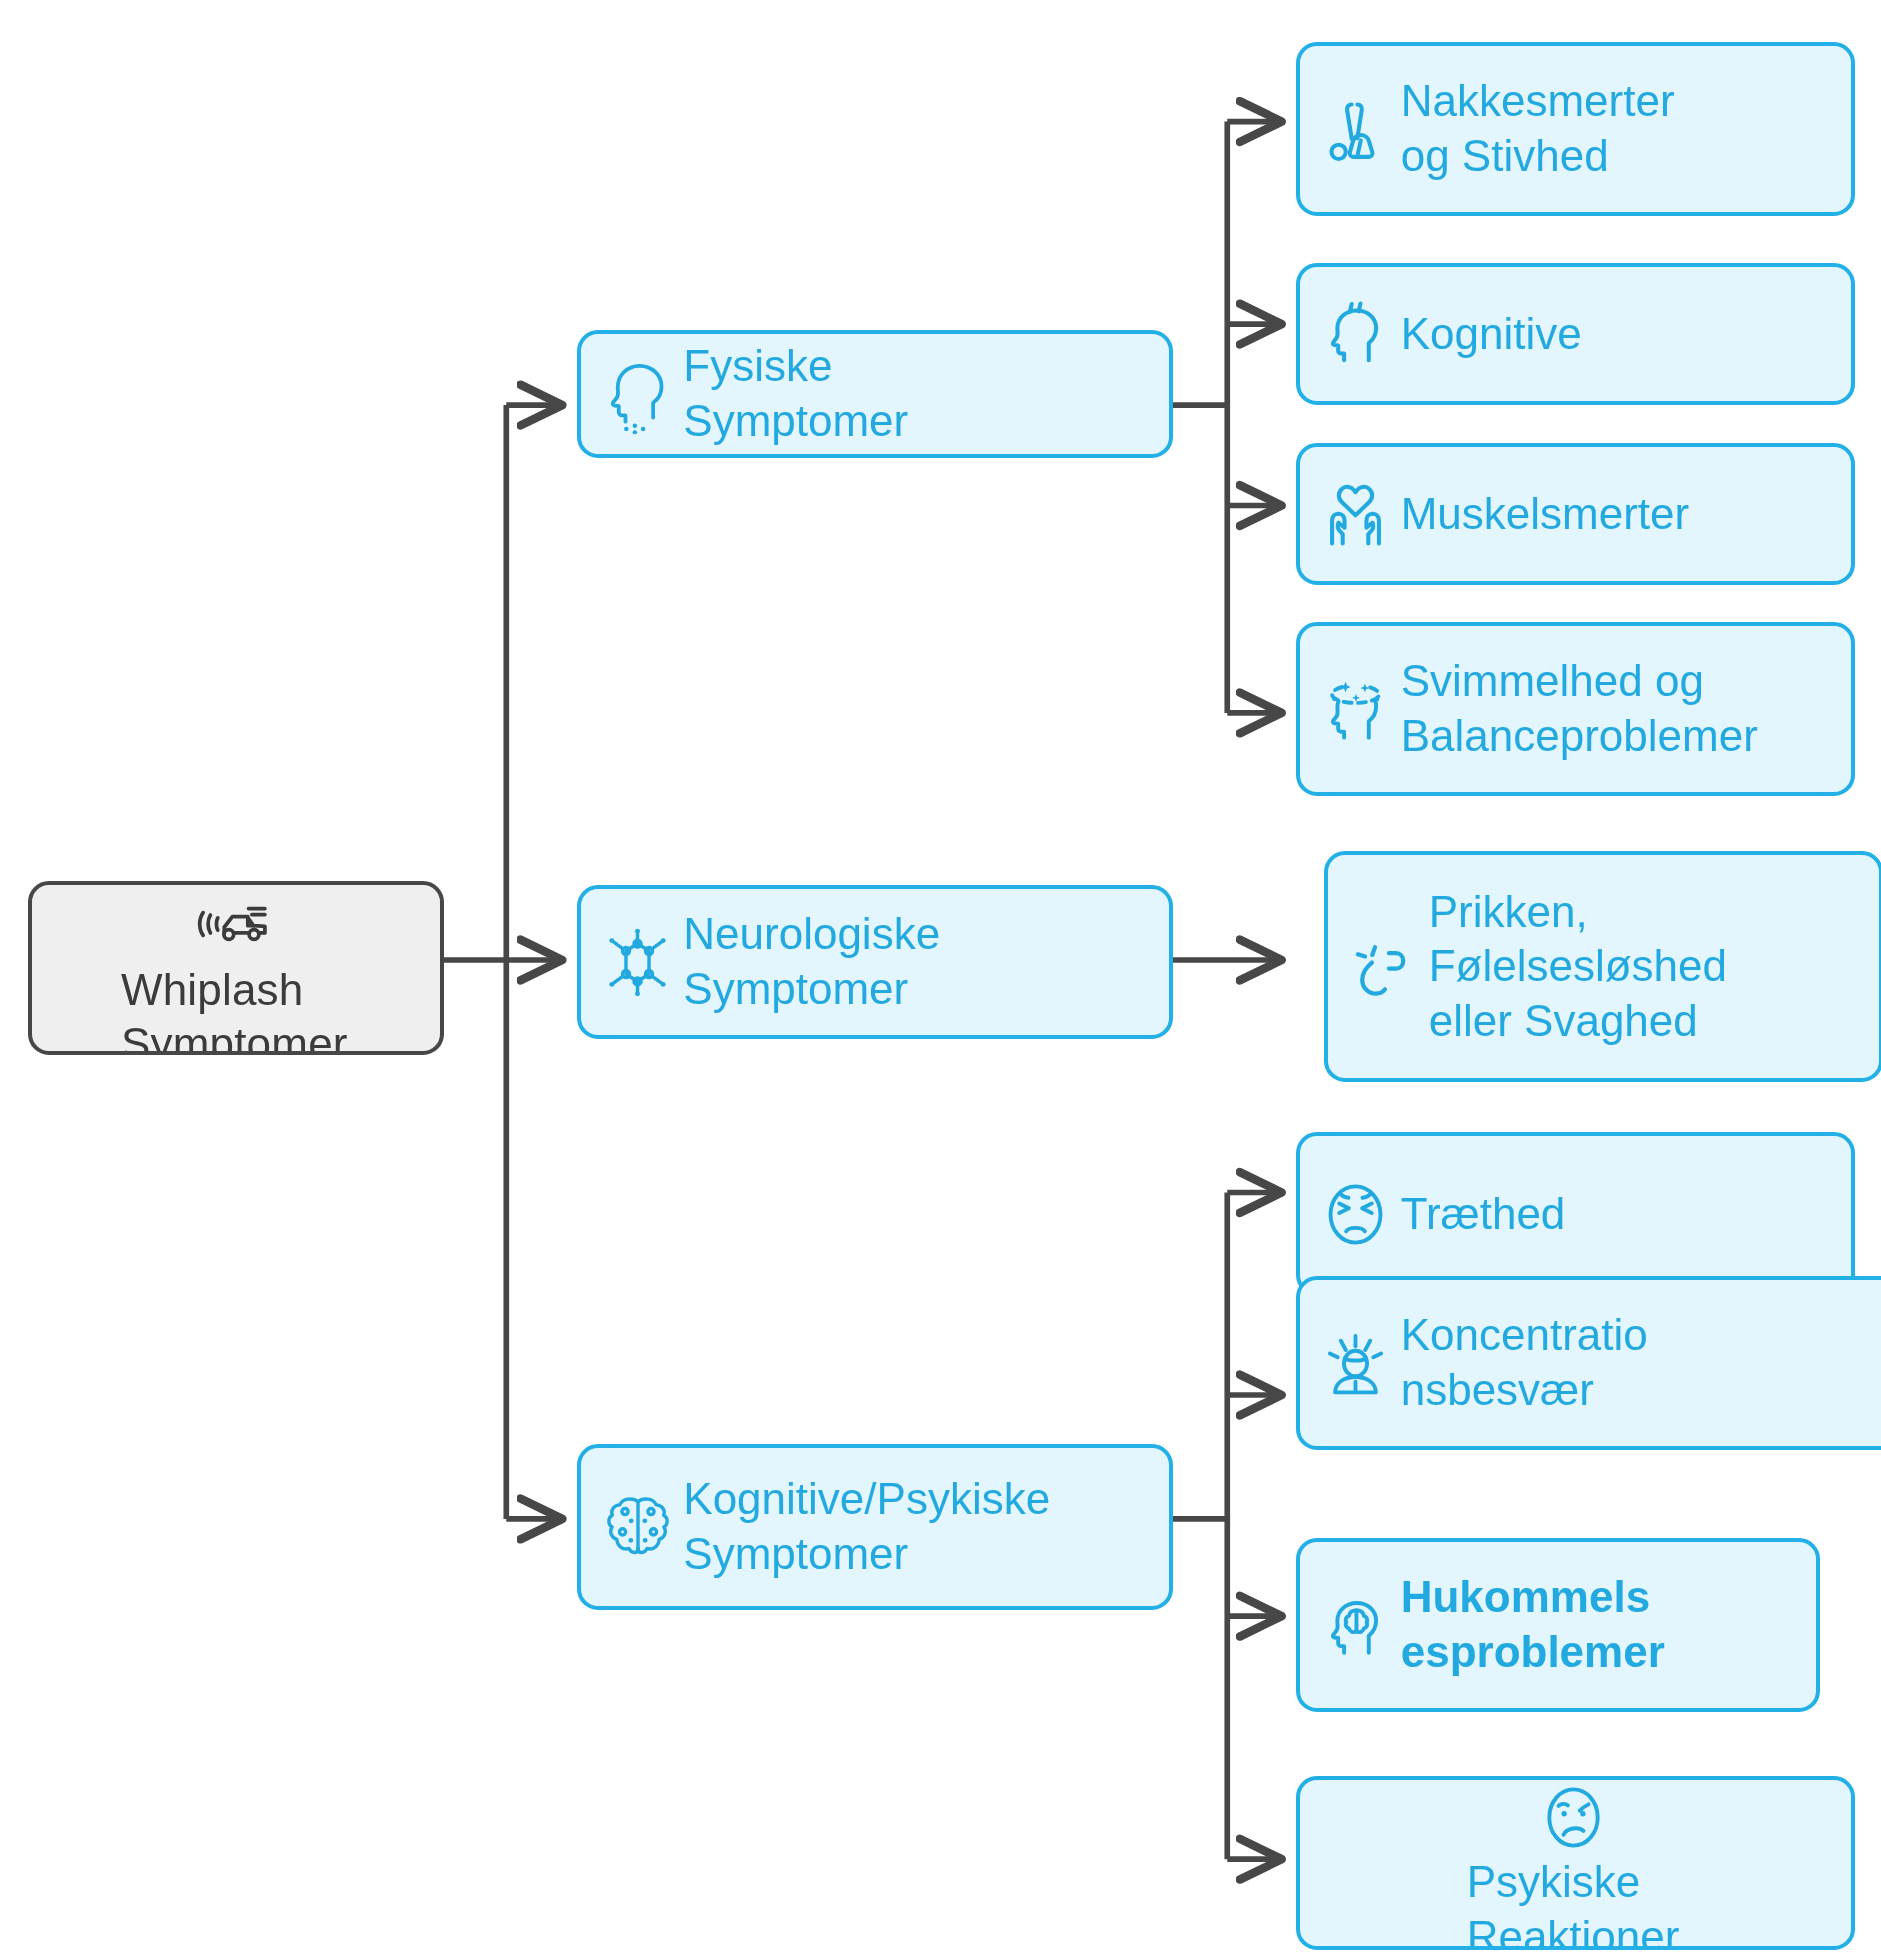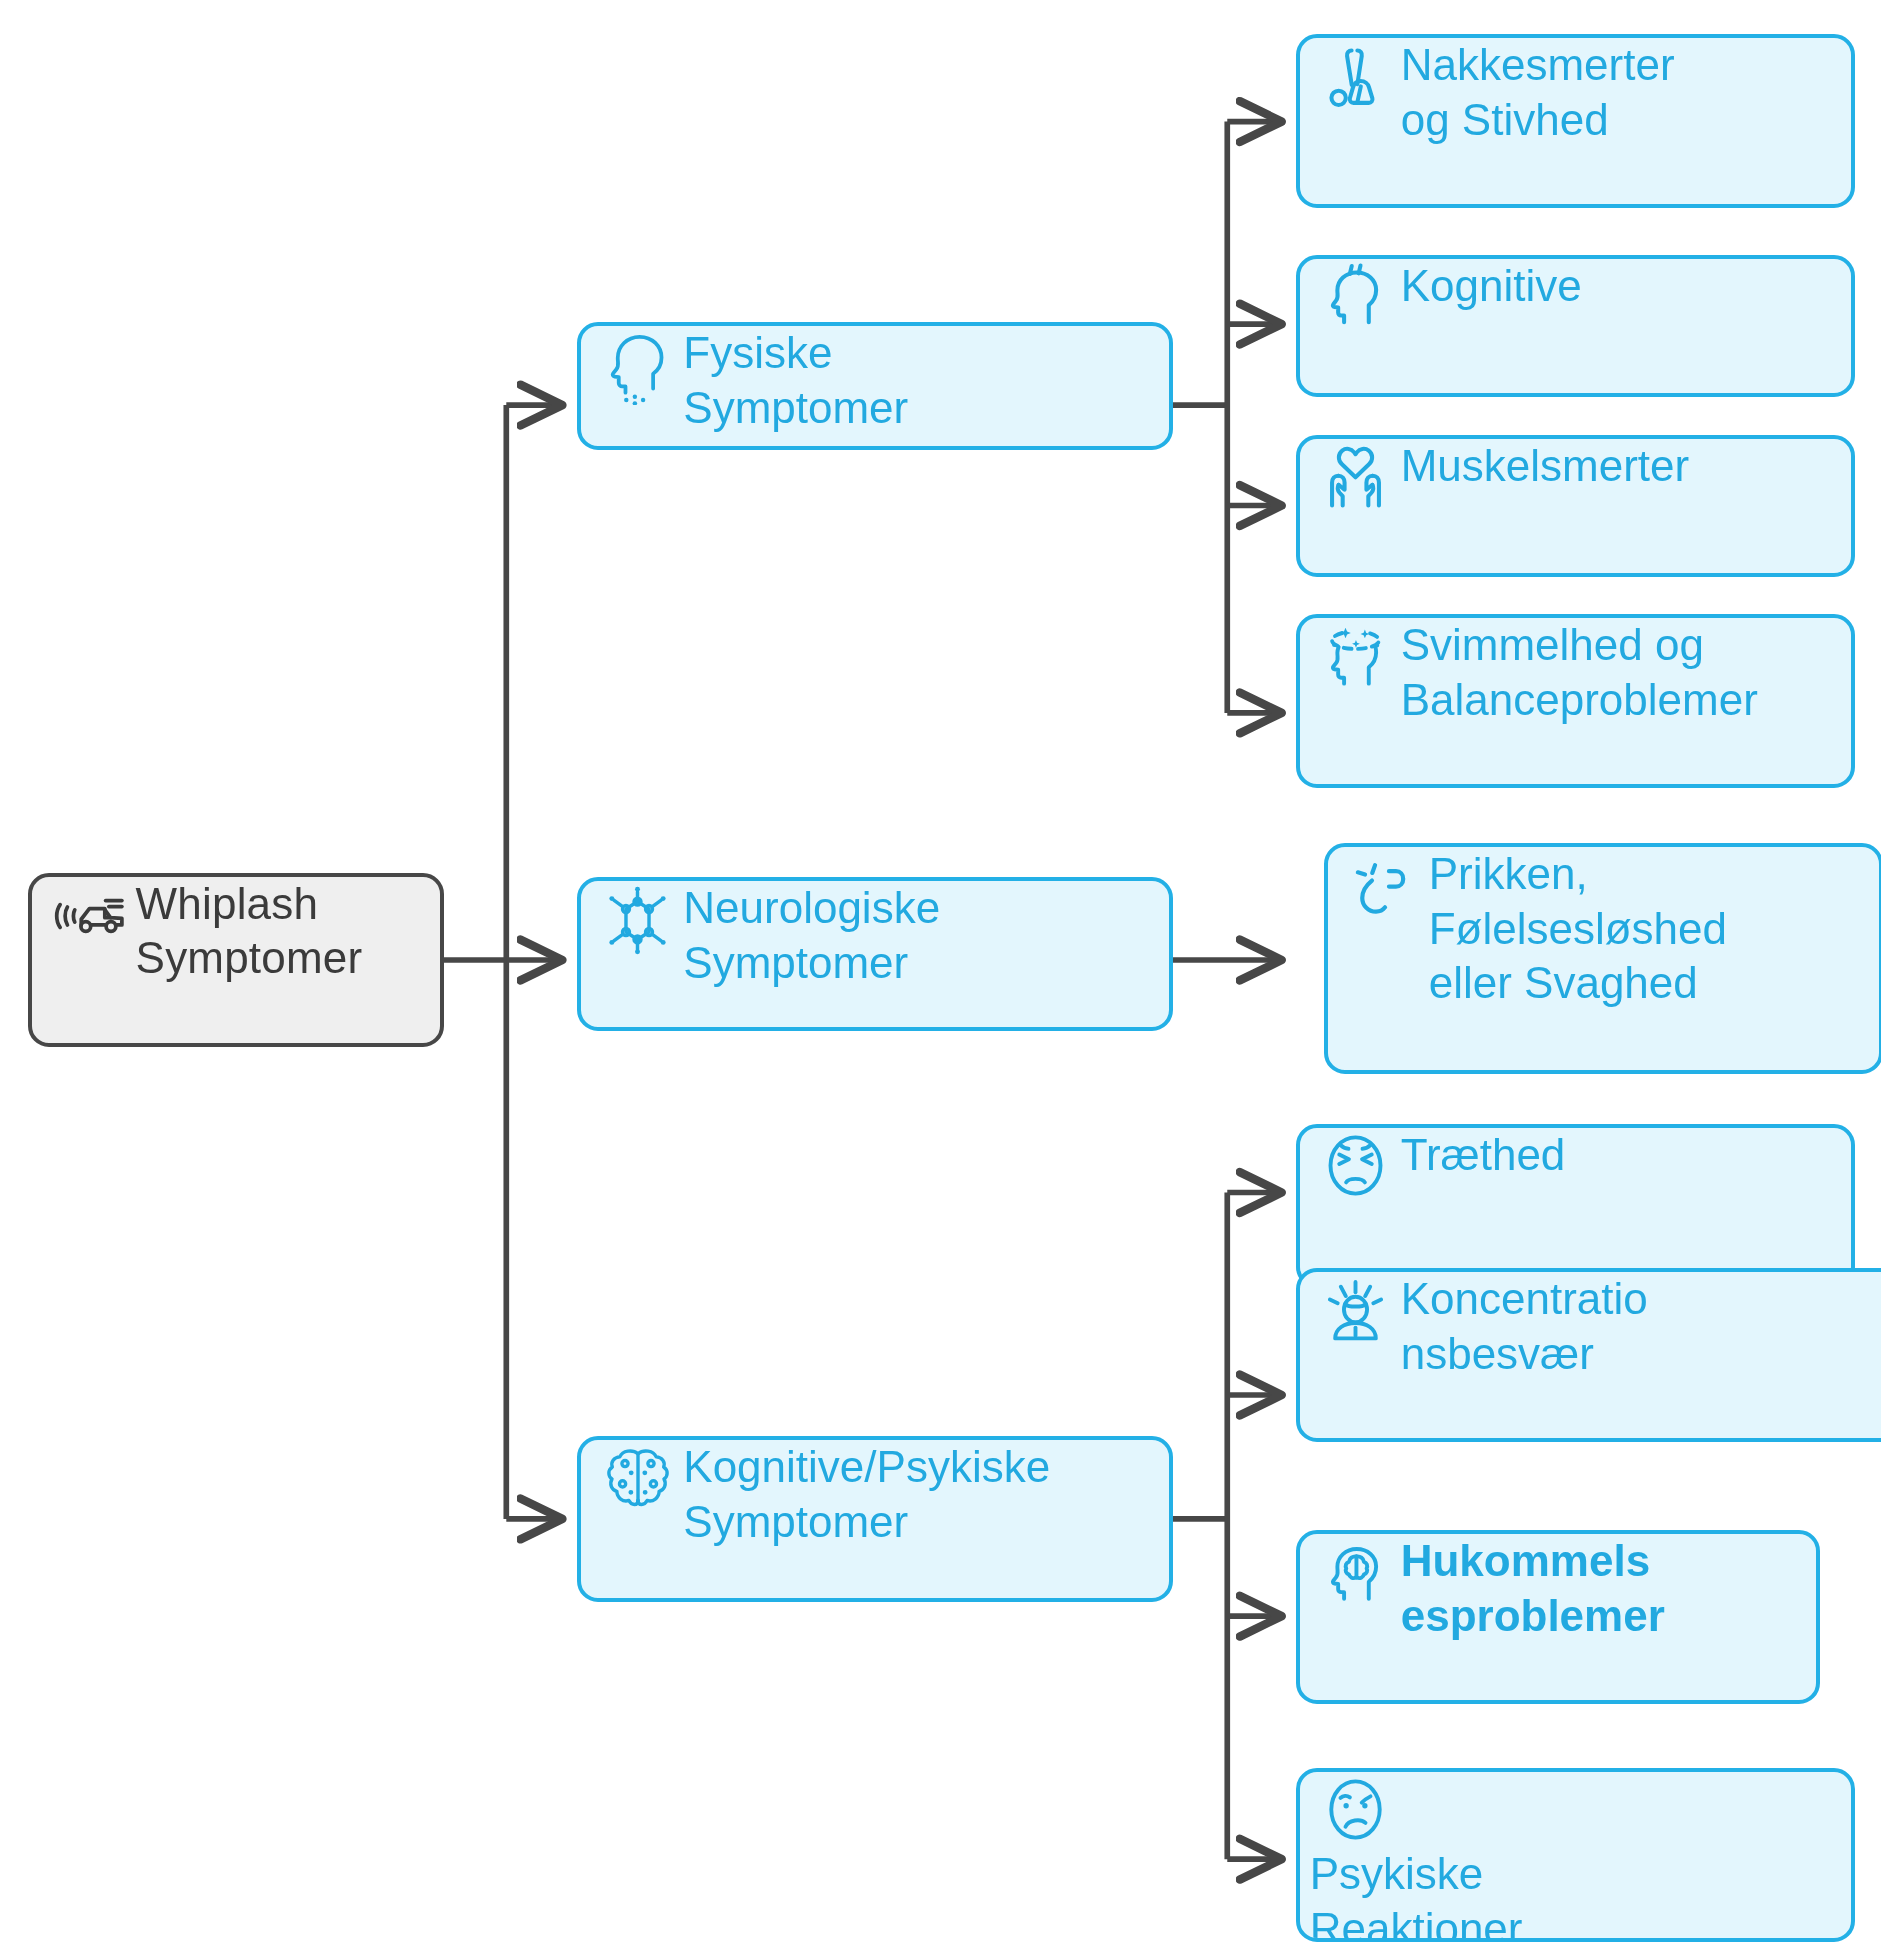--- a/index.html
+++ b/index.html
@@ -23,23 +23,24 @@
     top: 0;
     width: 1881px;
     height: 1954px;
     pointer-events: none;
   }
   .node {
     position: absolute;
     box-sizing: border-box;
     display: flex;
     flex-direction: row;
-    align-items: flex-start;
+    align-items: center;
     border-radius: 21px;
     overflow: hidden;
+    margin-top: 8px;
   }
   .node .icon-wrap {
     flex: 0 0 auto;
     display: flex;
     align-items: center;
     justify-content: center;
   }
   .node .label {
     flex: 1 1 auto;
     white-space: pre-line;
@@ -106,21 +107,21 @@
 
       <path d="M1448,1875 L1515,1875"></path>
       <path d="M1515,1472 L1515,1875 L1515,2295"></path>
       <path d="M1515,1472 L1578,1472" marker-end="url(#arw)"></path>
       <path d="M1515,1722 L1578,1722" marker-end="url(#arw)"></path>
       <path d="M1515,1995 L1578,1995" marker-end="url(#arw)"></path>
       <path d="M1515,2295 L1578,2295" marker-end="url(#arw)"></path>
     </g>
   </svg>
 
-  <div class="node root" style="left:28px; top:873px; width:416px; height:174px; padding:0 18px 0 14.6px;">
+  <div class="node root" style="left:28px; top:873px; width:416px; height:174px; padding:0 18px 0 14.6px;flex-direction:column;">
     <span class="icon-wrap">
       <svg width="78" height="78" viewBox="0 0 48 48" fill="none" stroke="#3b3b3b" stroke-width="2.3" stroke-linecap="round" stroke-linejoin="round">
         <path d="M5 17 C2.2 21 2.2 27 5 31"></path>
         <path d="M9.5 18.5 C7.6 21.4 7.6 26.6 9.5 29.5"></path>
         <path d="M14 20.3 C12.9 22.2 12.9 25.8 14 27.7"></path>
         <path d="M18 29.5 L18 26 L23 19.5 L32 19.5 L36 25 L43 25.5 L43 29.5 L39.5 29.5"></path>
         <path d="M24 29.5 L32.5 29.5"></path>
         <circle cx="20.8" cy="30.4" r="3"></circle>
         <circle cx="36.3" cy="30.4" r="3"></circle>
         <path d="M32.5 19.5 L32.5 25 L36 25"></path>

